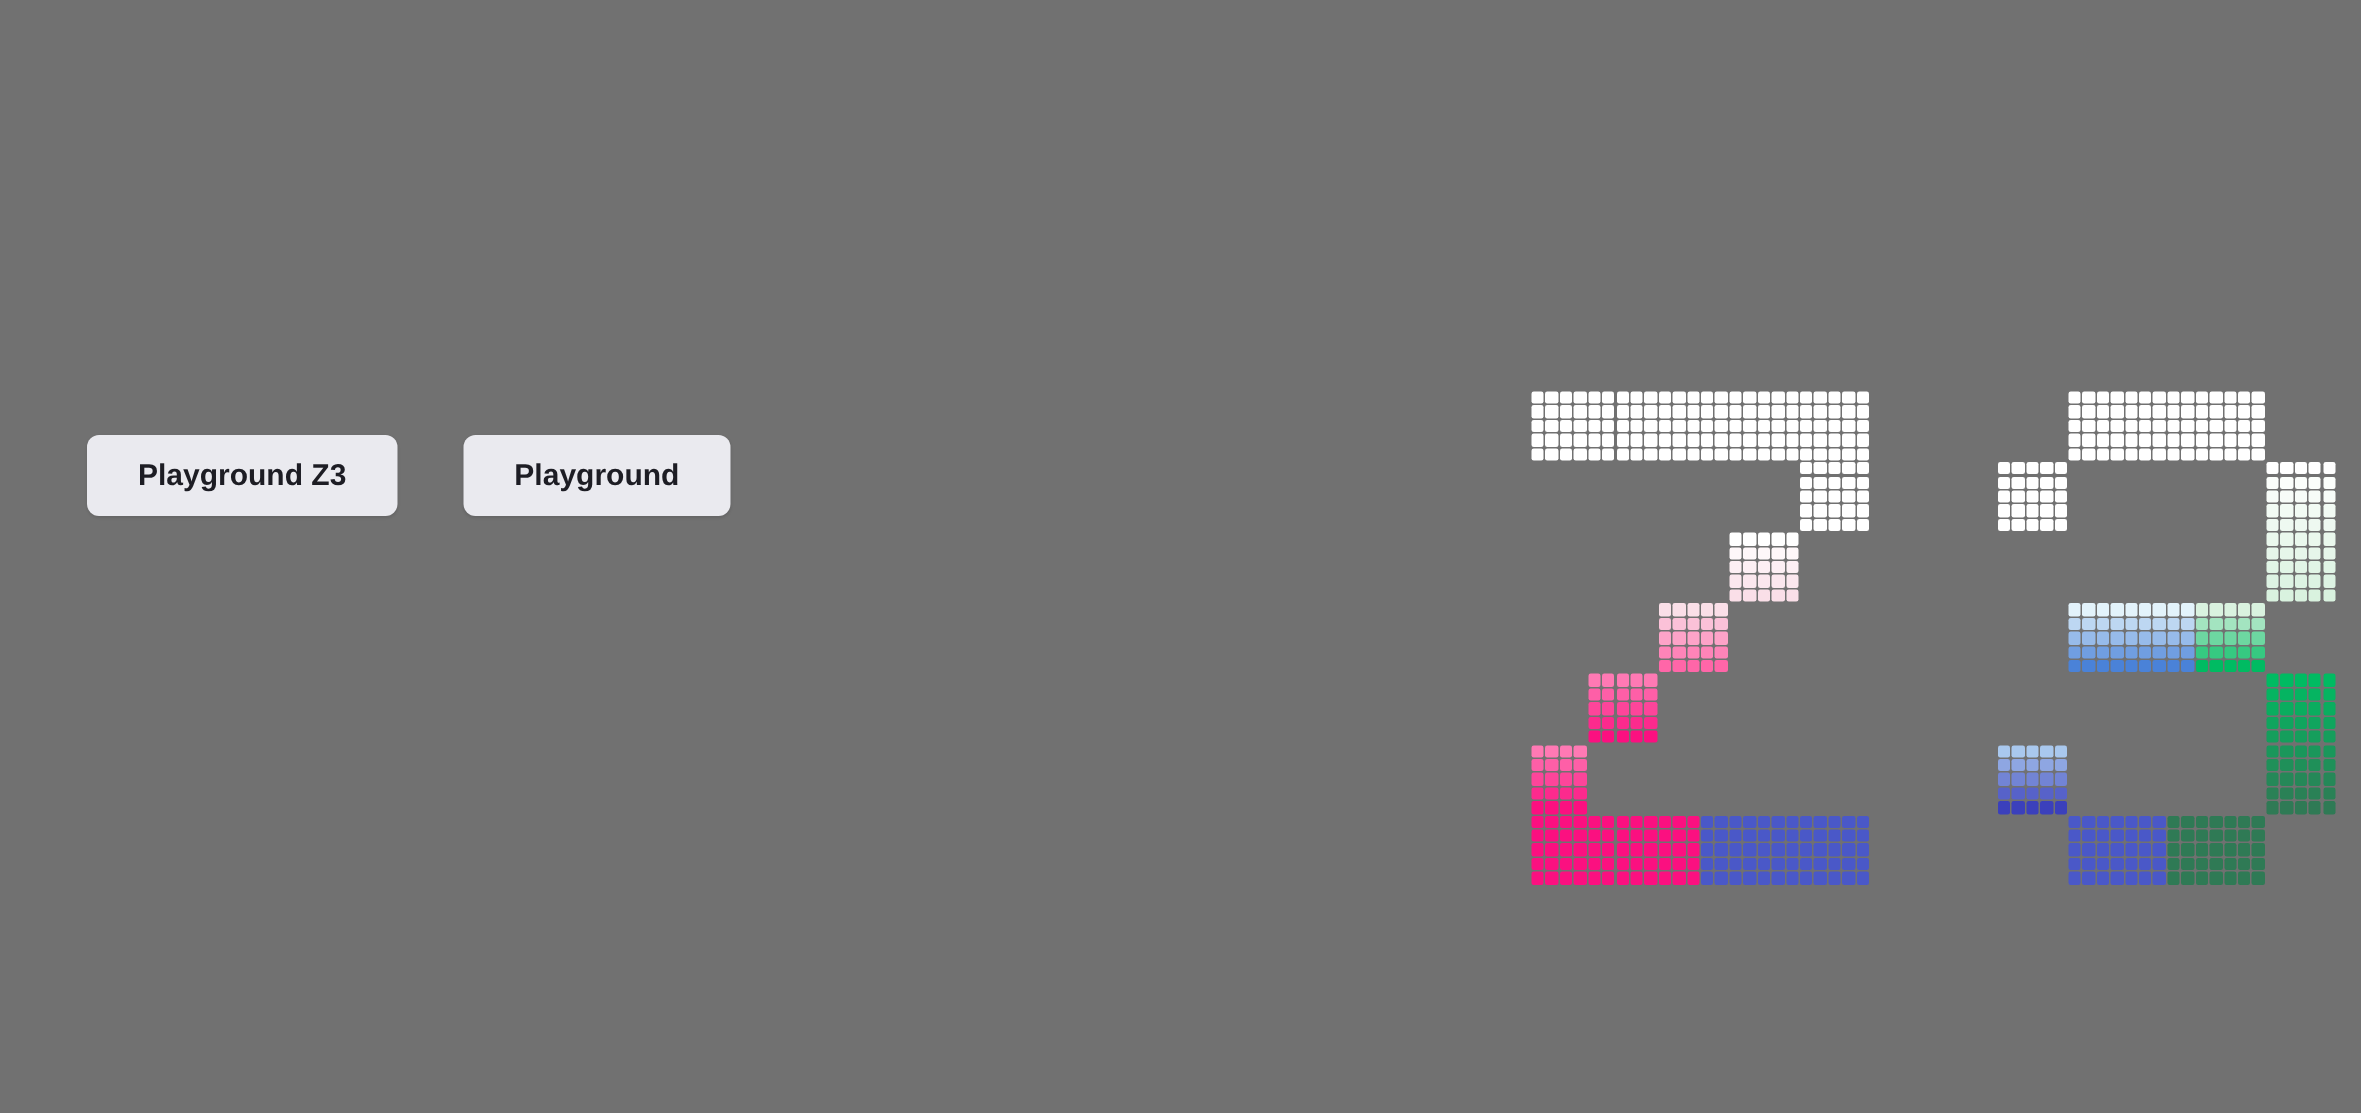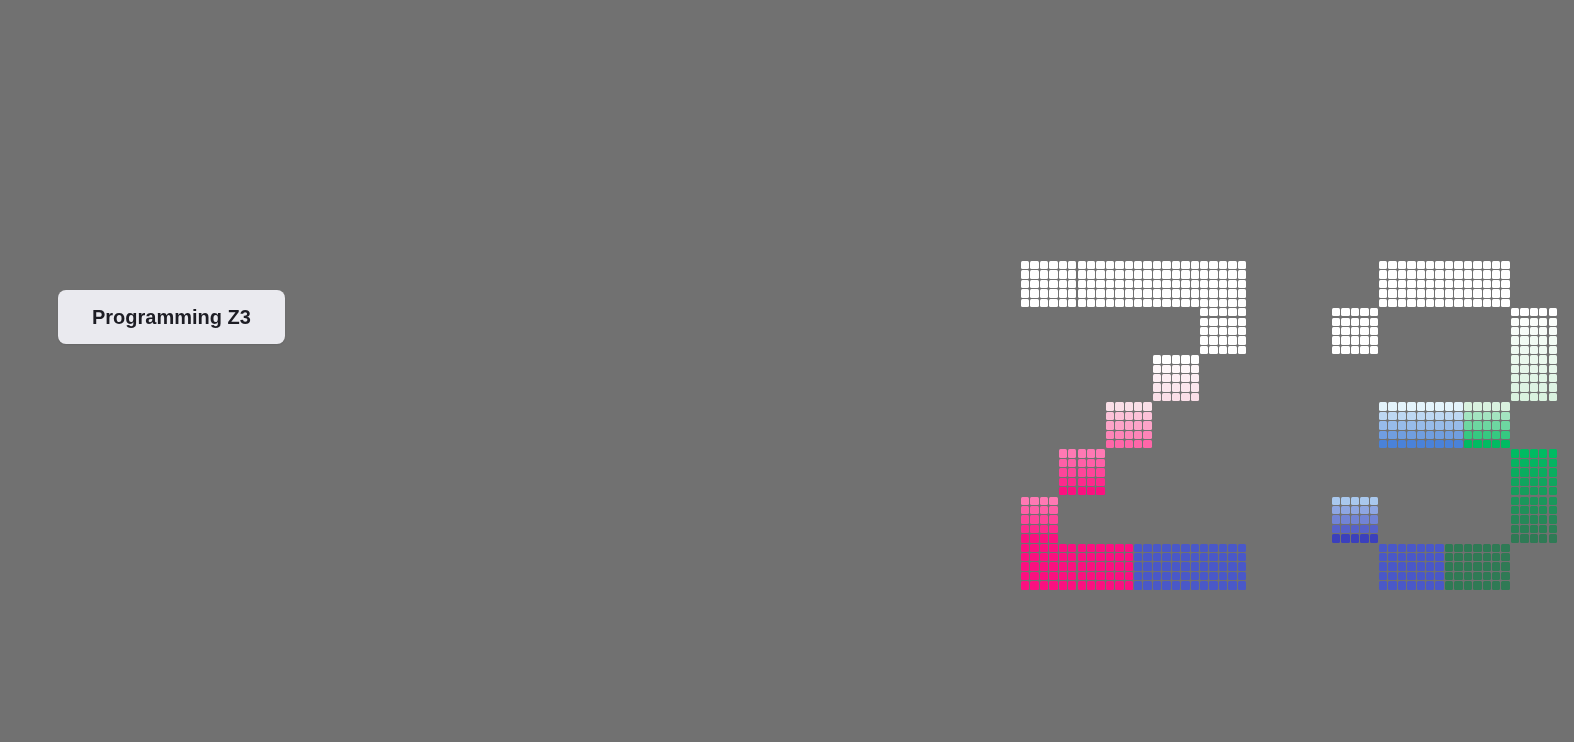--- a/index.html
+++ b/index.html
@@ -83,21 +83,22 @@
   }
 </style>
 </head>
 <body>
 
 <div id="hero">
 
   <div id="hero-text">
 
     <div id="cta-row">
-      <button class="cta-button">Programming Z3</button>
+      <button class="cta-button">Playground Z3</button>
+      <button class="cta-button">Playground</button>
     </div>
   </div>
 
   <div id="z3-logo">
       <div class="pixel-cell" style="left: 0px; top: 0px; background: rgb(255, 255, 255);"></div>
       <div class="pixel-cell" style="left: 9.42px; top: 0px; background: rgb(255, 255, 255);"></div>
       <div class="pixel-cell" style="left: 18.84px; top: 0px; background: rgb(255, 255, 255);"></div>
       <div class="pixel-cell" style="left: 28.26px; top: 0px; background: rgb(255, 255, 255);"></div>
       <div class="pixel-cell" style="left: 37.68px; top: 0px; background: rgb(255, 255, 255);"></div>
       <div class="pixel-cell" style="left: 47.1px; top: 0px; background: rgb(255, 255, 255);"></div>

